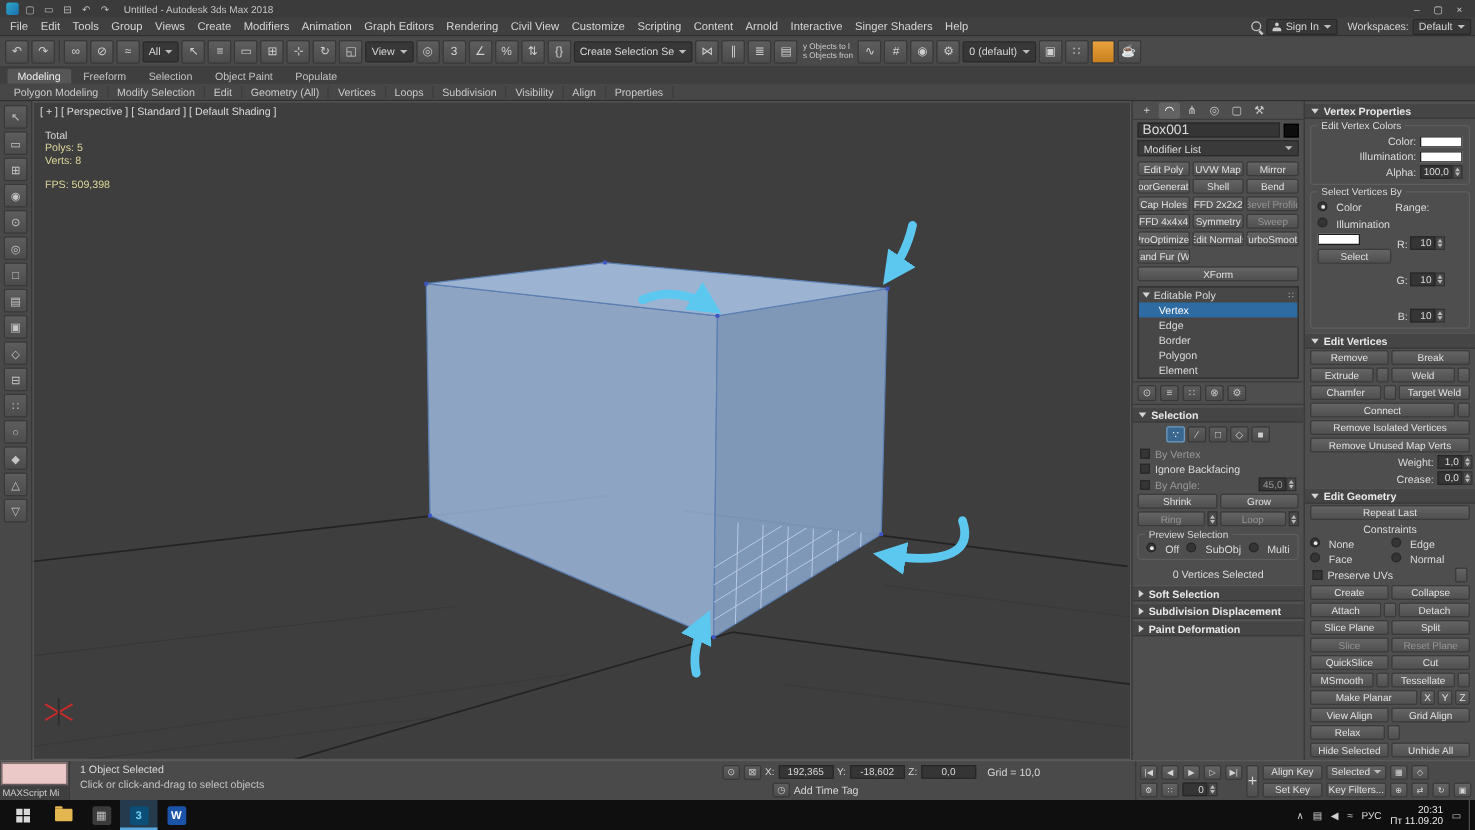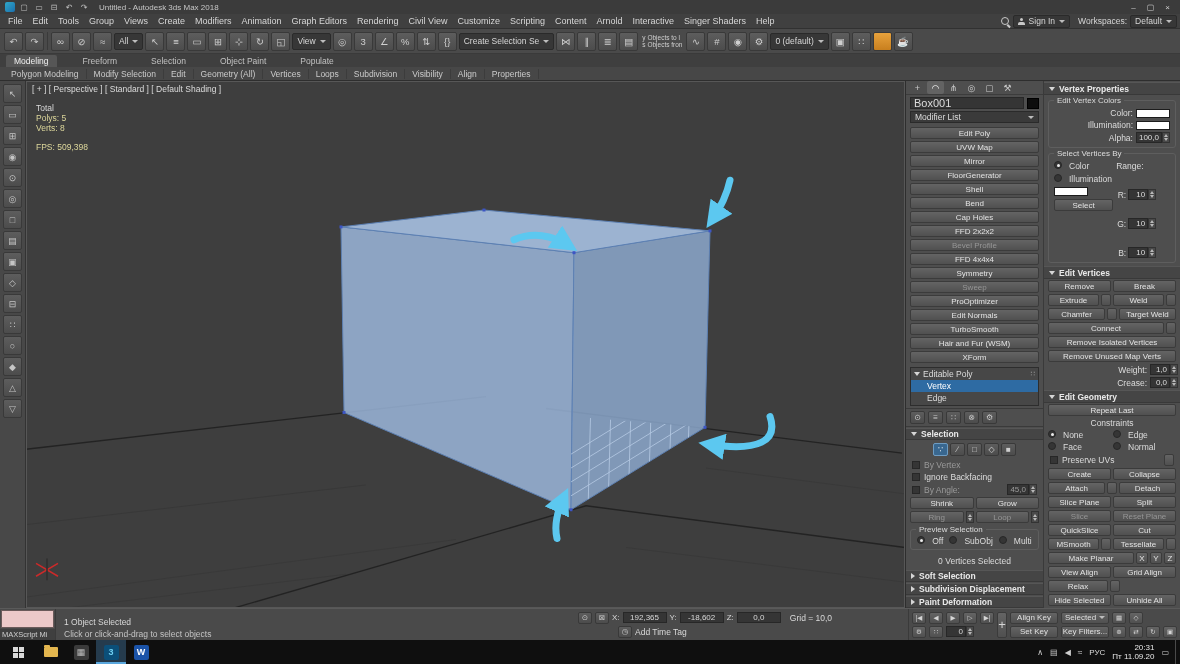--- a/index.html
+++ b/index.html
@@ -31,21 +31,21 @@
 
 
 .toolbar{height:25px;background:#4a4a4a;display:flex;align-items:center;gap:2px;padding:0 4px;border-bottom:1px solid #3a3a3a}
 .tbi{min-width:19px;height:19px;background:linear-gradient(#5d5d5d,#4c4c4c);border:1px solid #393939;border-radius:2px;display:flex;align-items:center;justify-content:center;font-size:9.5px;color:#cfcfcf;padding:0 1px;white-space:nowrap}
 .tbi.orange{background:linear-gradient(#e8a23c,#c87f1e);color:#fff}
 .tsep{width:1px;height:18px;background:#3a3a3a;margin:0 1px}
 .tdd{height:17px}
 .ovtxt{display:flex;flex-direction:column;font-size:6.5px;line-height:7px;color:#cfcfcf;padding:0 2px;white-space:nowrap}
 
 
-.ribtabs{height:13px;background:#3f3f3f;display:flex;align-items:flex-end;padding:0 6px;gap:18px;font-size:8.5px;color:#c2c2c2}
+.ribtabs{height:13px;background:#3f3f3f;display:flex;align-items:flex-end;padding:0 6px;gap:2px;font-size:8.5px;color:#c2c2c2}
 .rtab{padding:1px 8px;border-radius:2px 2px 0 0;white-space:nowrap}
 .rtab.active{background:#565656;color:#f0f0f0}
 .ribtools{height:14px;background:#474747;display:flex;align-items:center;font-size:8.5px;color:#cbcbcb;border-bottom:1px solid #2e2e2e;padding:0 4px}
 .rtool{padding:0 7px;border-right:1px solid #3c3c3c;white-space:nowrap}
 
 
 .main{flex:1;display:flex;min-height:0}
 .leftstrip{width:26px;background:#484848;border-right:1px solid #333;display:flex;flex-direction:column;align-items:center;gap:2px;padding-top:3px}
 .lsi{width:19px;height:19px;background:linear-gradient(#5d5d5d,#4c4c4c);border:1px solid #393939;border-radius:2px;display:flex;align-items:center;justify-content:center;font-size:9px;color:#c5c5c5;flex:none}
 .viewport{flex:1;position:relative;background:#3e3e3e;outline:1px solid #575757;outline-offset:-1px;min-width:0}
@@ -58,21 +58,21 @@
 
 .cmdpanel{width:138px;background:#4e4e4e;border-left:1px solid #2e2e2e;font-size:8.5px;color:#dcdcdc;overflow:hidden;display:flex;flex-direction:column}
 .rightcol{width:137px;background:#4e4e4e;border-left:1px solid #3a3a3a;font-size:8.5px;color:#dcdcdc;overflow:hidden}
 .ptabs{height:15px;display:flex;align-items:center;padding:0 3px;gap:1px;border-bottom:1px solid #3c3c3c}
 .ptab{width:17px;height:13px;display:flex;align-items:center;justify-content:center;font-size:9px;color:#c9c9c9;border-radius:2px}
 .ptab.active{background:#636363;color:#fff}
 .namerow{display:flex;align-items:center;gap:3px;padding:2px 4px}
 .nfield{flex:1;height:12px;background:#353535;border:1px solid #282828;display:flex;align-items:center;padding:0 3px;font-size:11px}
 .cswatch{width:12px;height:11px;background:#0d0d0d;border:1px solid #000}
 .modlist{margin:0 4px 2px;height:13px;background:#3a3a3a;border:1px solid #2a2a2a;display:flex;align-items:center;justify-content:space-between;padding:0 4px}
-.g2{display:grid;grid-template-columns:1fr;gap:2px;padding:2px 4px}
+.g2{display:grid;grid-template-columns:1fr 1fr 1fr;gap:2px;padding:2px 4px}
 .b{height:12px;background:linear-gradient(#646464,#505050);border:1px solid #3b3b3b;border-radius:2px;display:flex;align-items:center;justify-content:center;font-size:8px;color:#e3e3e3;white-space:nowrap;overflow:hidden;padding:0 2px}
 .b.dis{color:#969696}
 .xrow{padding:0 4px 2px}
 .stack{margin:2px 4px;background:#474747;border:1px solid #2d2d2d;height:74px;overflow:hidden}
 .srow{height:12px;display:flex;align-items:center;gap:3px;padding:0 3px;font-size:8.5px}
 .srow.sub{padding-left:16px}
 .srow.sel{background:#2e6ba3;color:#fff}
 .sicon{margin-left:auto;font-size:7px;color:#bbb}
 .stacktools{display:flex;gap:3px;padding:2px 4px;border-top:1px solid #3a3a3a;border-bottom:1px solid #3a3a3a}
 .sti{width:15px;height:13px;background:linear-gradient(#5d5d5d,#4c4c4c);border:1px solid #393939;border-radius:2px;display:flex;align-items:center;justify-content:center;font-size:8px;color:#c9c9c9}
@@ -112,21 +112,21 @@
 .rngrow{display:flex;align-items:center;gap:2px}
 .rngrow .lab2{width:10px;text-align:right}
 .lblc{text-align:center;padding:1px 0;display:block}
 .minib{width:12px;flex:0 0 12px !important}
 
 
 .statusbar{height:32px;background:#4a4a4a;border-top:1px solid #5a5a5a;display:flex;font-size:8.5px;color:#d9d9d9}
 .mxs{width:56px;display:flex;flex-direction:column;border-right:1px solid #3a3a3a}
 .pink{flex:1;background:#ecc9c9;border:1px solid #6a5a5a;margin:1px}
 .mxlbl{height:11px;font-size:7.5px;color:#cfcfcf;display:flex;align-items:center;padding:0 2px;background:#3f3f3f;white-space:nowrap;overflow:hidden}
-.prompt{flex:1;display:flex;flex-direction:column;justify-content:flex-end;padding:1px 8px;gap:2px;min-width:0}
+.prompt{flex:1;display:flex;flex-direction:column;justify-content:flex-start;padding:1px 8px;gap:2px;min-width:0}
 .pr2{color:#c4c4c4}
 .coordblk{width:330px;display:flex;flex-direction:column;justify-content:center;gap:2px}
 .cr{display:flex;align-items:center;gap:3px}
 .cr2pad{padding-left:40px}
 .sbi{width:14px;height:12px;background:linear-gradient(#5d5d5d,#4c4c4c);border:1px solid #393939;border-radius:2px;display:flex;align-items:center;justify-content:center;font-size:7.5px;color:#c9c9c9;flex:none}
 .clab{font-size:8px}
 .cfield{width:44px;height:11px;background:#353535;border:1px solid #272727;display:flex;align-items:center;justify-content:center;font-size:8px}
 .gridtxt{margin-left:6px;white-space:nowrap}
 .anim{width:272px;display:flex;gap:3px;padding:2px 3px;border-left:1px solid #3a3a3a;align-items:center}
 .acol{display:flex;flex-direction:column;gap:2px;justify-content:center}

